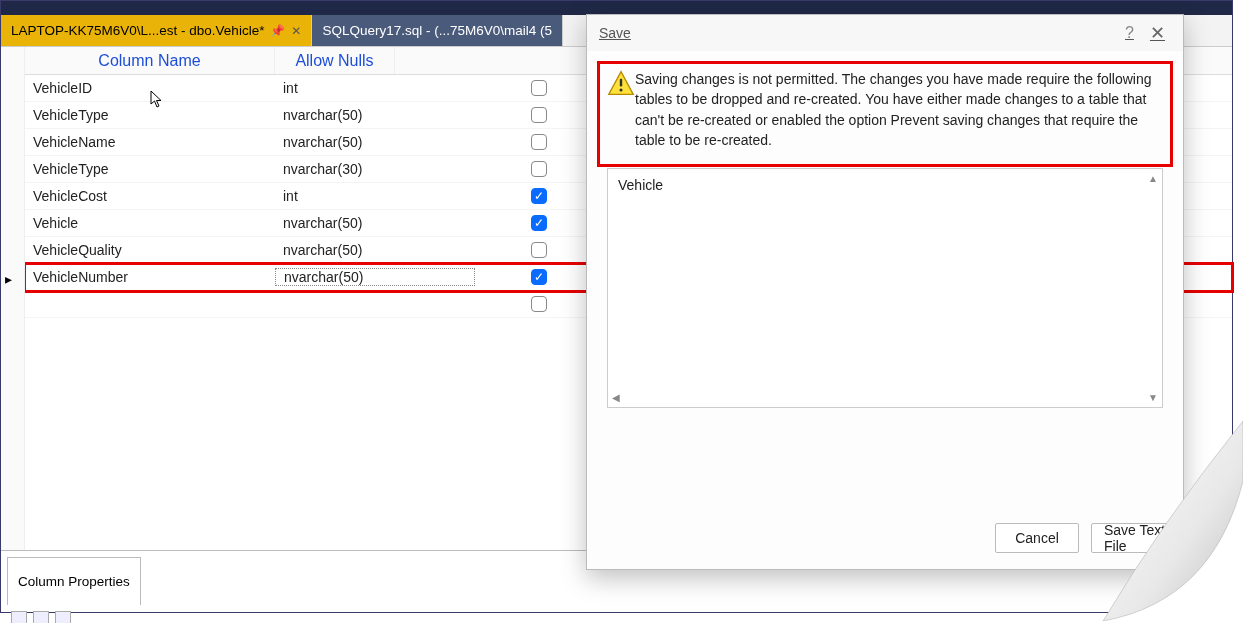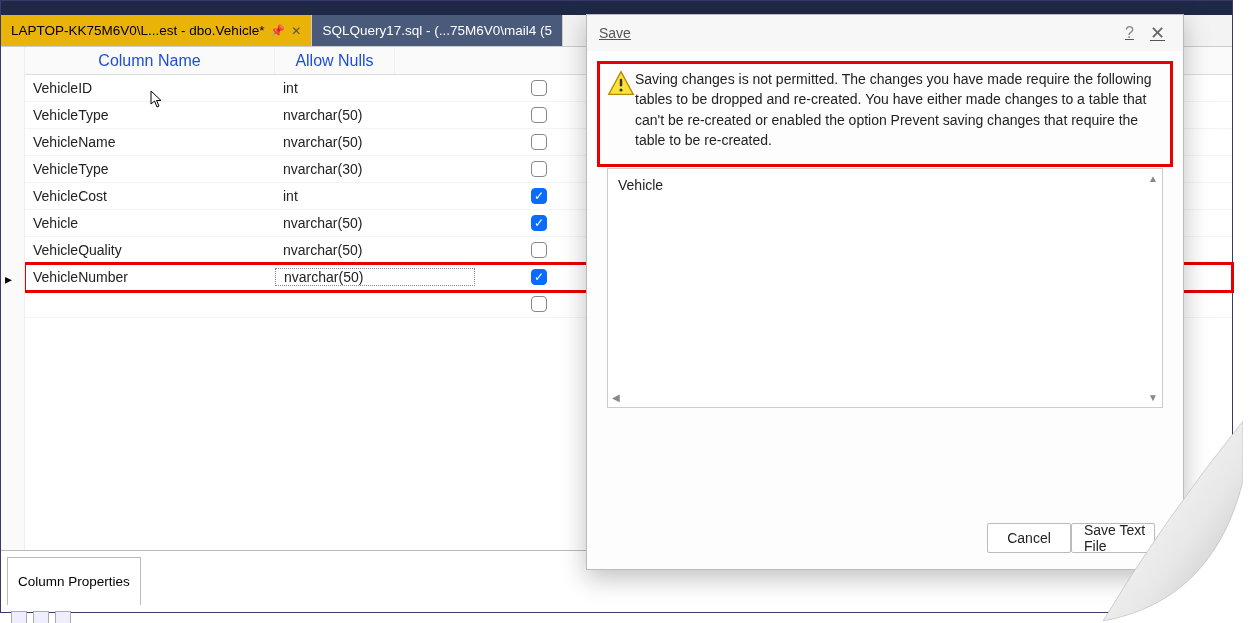--- a/index.html
+++ b/index.html
@@ -47,21 +47,21 @@
   .dlg-help { color:#888; font-size:16px; padding:0 10px; }
   .dlg-close { color:#666; font-size:18px; padding:0 6px; cursor:pointer; }
   .dlg-body { padding:18px 20px 0 20px; }
   .warn-row { display:flex; gap:0; align-items:flex-start; }
   .warn-icon { width:28px; height:28px; flex-shrink:0; }
   .warn-text { font-size:14px; color:#222; line-height:1.45; }
   .dlg-list { margin-top:18px; border:1px solid #ccc; height:240px; position:relative; background:#fff; padding:8px 10px; font-size:14px; color:#222; }
   .dlg-list .scroll-up { position:absolute; top:4px; right:4px; font-size:10px; color:#888; }
   .dlg-list .scroll-dn { position:absolute; bottom:4px; right:4px; font-size:10px; color:#888; }
   .dlg-list .scroll-lf { position:absolute; bottom:4px; left:4px; font-size:10px; color:#888; }
-  .dlg-buttons { position:absolute; bottom:16px; right:28px; display:flex; }
+  .dlg-buttons { position:absolute; bottom:16px; right:8px; display:flex; gap:12px; }
   .btn { min-width:84px; height:30px; border:1px solid #bbb; background:#fff; font-size:14px; color:#222; display:flex; align-items:center; justify-content:center; cursor:pointer; border-radius:2px; }
 
   .page-curl { position:absolute; right:10px; bottom:2px; width:200px; height:200px; pointer-events:none; }
 
   .cursor { position:absolute; top:90px; left:150px; font-size:16px; color:#000; pointer-events:none; }
 </style>
 </head>
 <body>
 
 <div class="frame">

